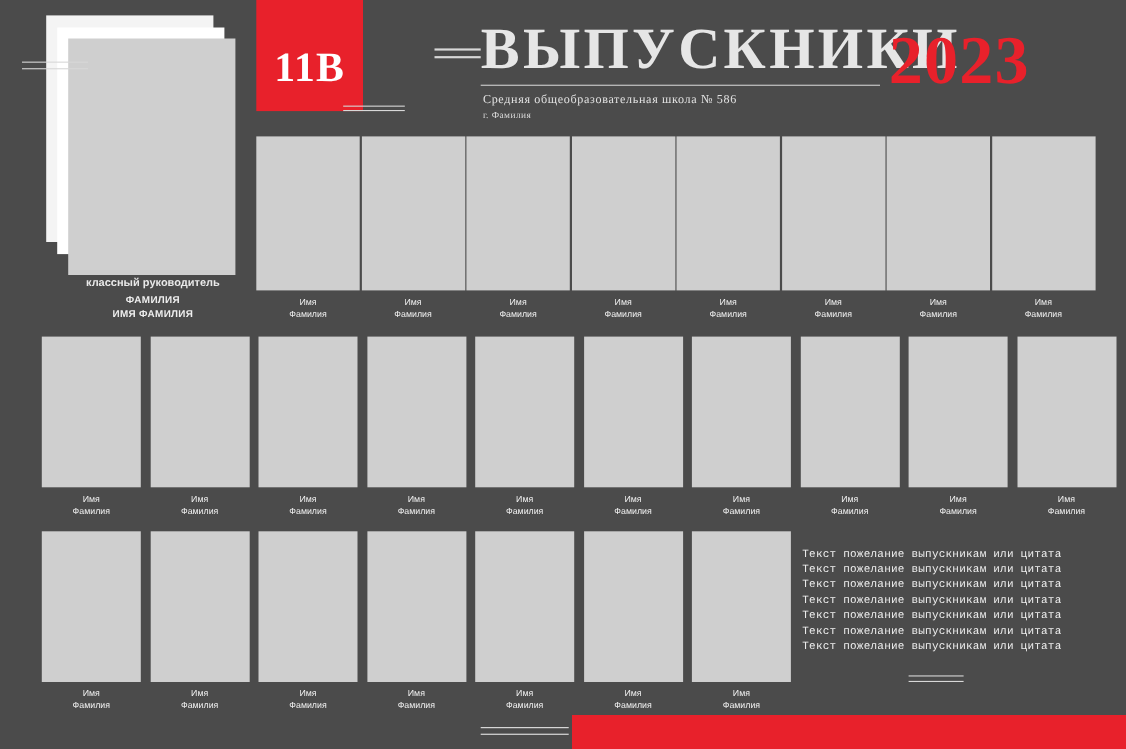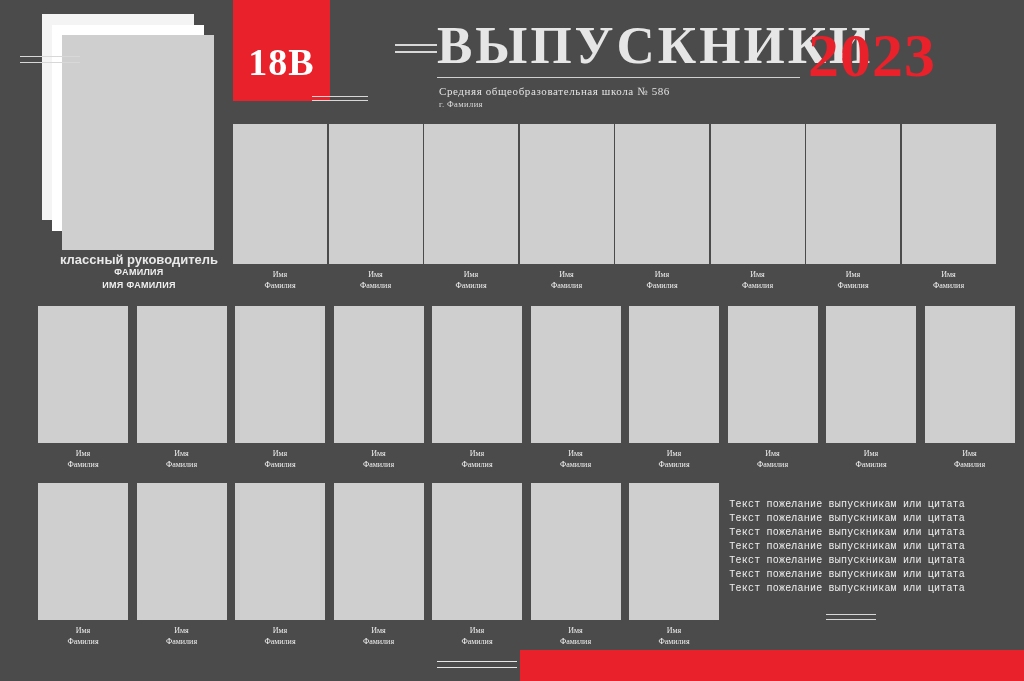--- a/index.html
+++ b/index.html
@@ -147,39 +147,38 @@
     border-top: 1.5px solid #d8d8d8;
     margin-bottom: 5px;
   }
   .teacher-role {
     position: absolute;
     left: 34px;
     top: 252px;
     width: 210px;
     text-align: center;
     color: #e9e9e9;
-    font-size: 13px;
+    font-size: 10px;
     font-weight: bold;
   }
   .teacher-name {
     position: absolute;
     left: 34px;
     top: 266px;
     width: 210px;
     text-align: center;
     color: #efefef;
     font-size: 9px;
     font-weight: bold;
     line-height: 13px;
     letter-spacing: 0.3px;
   }
   
   .student {
     position: absolute;
-    font-family: Liberation Serif, serif;
   }
   .student .photo {
     background: #cfcfcf;
     width: 100%;
   }
   .student .name {
     margin-top: 5px;
     text-align: center;
     color: #f0f0f0;
     font-size: 8px;
@@ -230,21 +229,21 @@
     margin-bottom: 5px;
   }
 </style>
 </head>
 <body>
 
 <div id="poster">
 
   <div class="header">
     <div class="red-block"></div>
-    <div class="class-label">18B</div>
+    <div class="class-label">11B</div>
     <div class="class-underline"></div>
     <div class="class-underline second"></div>
 
     <div class="title-dashes">
       <div></div>
         <div></div>
     </div>
     <div class="main-title">ВЫПУСКНИКИ</div>
     <div class="title-rule"></div>
     <div class="subtitle">Средняя общеобразовательная школа № 586</div>

